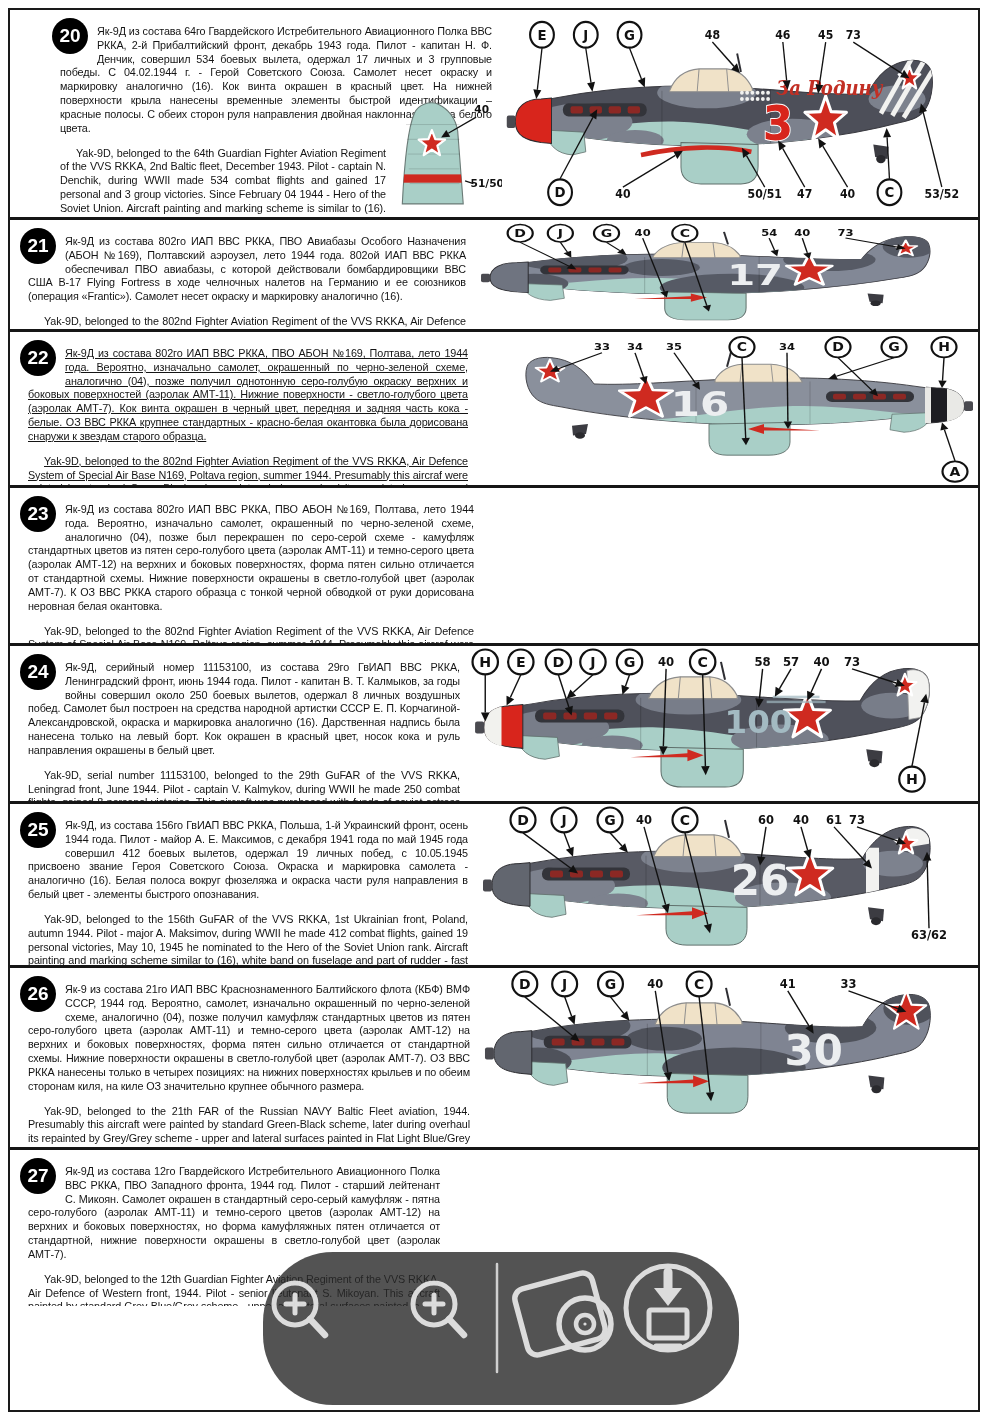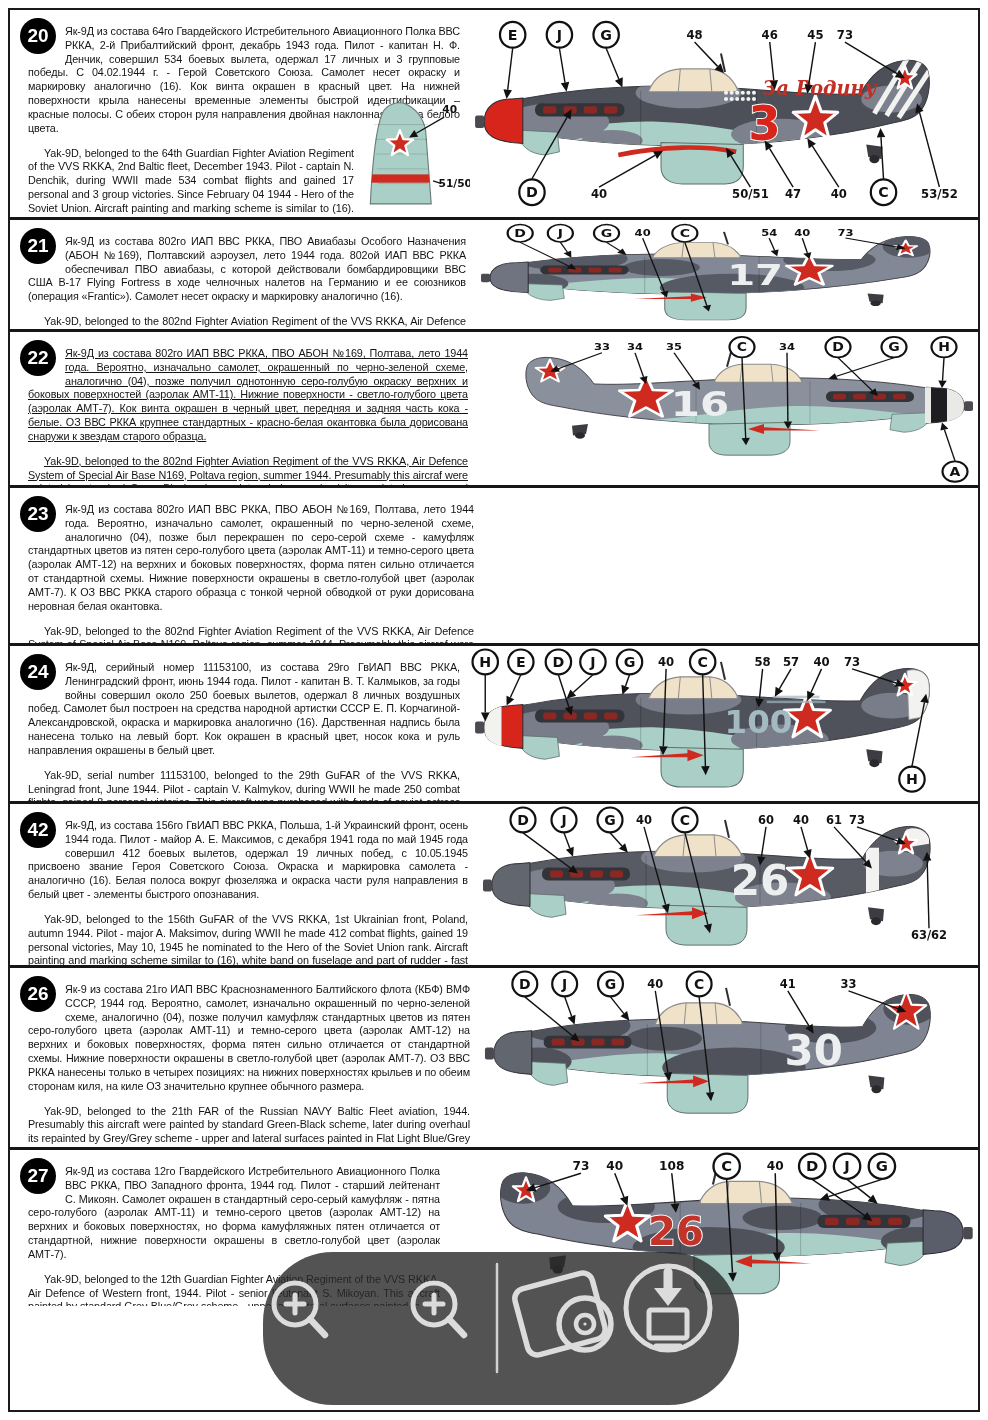--- a/index.html
+++ b/index.html
@@ -15,21 +15,21 @@
   svg.plane{position:absolute;left:0;top:2px;width:100%;height:calc(100% - 4px);}
   svg.fin-detail{position:absolute;right:0px;top:86px;width:120px;height:118px;}
   .overlay{position:absolute;left:263px;top:1252px;width:476px;height:153px;background:rgba(40,40,40,0.8);border-radius:70px;z-index:10;}
   .overlay svg{position:absolute;inset:0;width:100%;height:100%;}
 </style>
 </head>
 <body>
 
 <div class="sheet">
   <main id="sections">
-  <section style="height: 210px;">
+  <section style="height: 210px; padding-left: 32px;">
     <div class="txt" style="width: 460px;">
       <span class="badge">
             <span>20</span>
           </span>
       <p class="ru">Як-9Д из состава 64го Гвардейского Истребительного Авиационного Полка ВВС РККА, 2-й Прибалтийский фронт, декабрь 1943 года. Пилот - капитан Н. Ф. Денчик, совершил 534 боевых вылета, одержал 17 личных и 3 групповые победы. С 04.02.1944 г. - Герой Советского Союза. Самолет несет окраску и маркировку аналогично (16). Кок винта окрашен в красный цвет. На нижней поверхности крыла нанесены временные элементы быстрой идентификации – красные полосы. С обеих сторон руля направления двойная наклонная полоса белого цвета.</p>
       <p class="en" style="margin-right: 114px;">Yak-9D, belonged to the 64th Guardian Fighter Aviation Regiment of the VVS RKKA, 2nd Baltic fleet, December 1943. Pilot - captain N. Denchik, during WWII made 534 combat flights and gained 17 personal and 3 group victories. Since February 04 1944 - Hero of the Soviet Union. Aircraft painting and marking scheme is similar to (16). Spinner painted in Flat Red, on bottom surfaces of wings placed two red stripes - fast recognition signs. On both sides of fin placed white stripes.</p>
     <svg class="fin-detail" viewBox="0 0 130 118">
             <defs>
               <clipPath id="s0f">
                 <path d="M22,112C24,72 28,30 35,14C39,4 52,0 61,4C73,10 80,21 82,33L88,112Z"></path>
@@ -600,21 +600,21 @@
               <circle cx="435" cy="132" r="12.5" fill="#fff" stroke="#111" stroke-width="2.2"></circle>
               <text x="435" y="137" text-anchor="middle" font-family="DejaVu Sans, sans-serif" font-weight="bold" font-size="14" fill="#111">H</text>
             </g>
           </svg>
     </div>
   </section>
 
   <section style="height: 164px;">
     <div class="txt" style="width: 468px;">
       <span class="badge">
-            <span>42</span>
+            <span>25</span>
           </span>
       <p class="ru">Як-9Д, из состава 156го ГвИАП ВВС РККА, Польша, 1-й Украинский фронт, осень 1944 года. Пилот - майор А. Е. Максимов, с декабря 1941 года по май 1945 года совершил 412 боевых вылетов, одержал 19 личных побед, с 10.05.1945 присвоено звание Героя Советского Союза. Окраска и маркировка самолета - аналогично (16). Белая полоса вокруг фюзеляжа и окраска части руля направления в белый цвет - элементы быстрого опознавания.</p>
       <p class="en">Yak-9D, belonged to the 156th GuFAR of  the VVS RKKA, 1st Ukrainian front, Poland, autumn 1944. Pilot - major A. Maksimov, during WWII he made 412 combat flights, gained 19 personal victories, May 10, 1945 he nominated to the Hero of the  Soviet Union rank. Aircraft painting and marking scheme similar to (16), white band on fuselage and part of rudder - fast recognition signs.</p>
     </div>
     <div class="fig">
       <svg class="plane" preserveAspectRatio="none" viewBox="0 0 500 158">
             <defs>
               <clipPath id="p5c">
                 <path d="M18,73C18,60 28,52 44,51L62,48C112,39 180,35 248,39C306,42 348,47 384,45C394,27 408,15 426,13C439,11 449,16 451,24C454,36 451,53 443,62C437,69 427,71 417,73C360,87 282,95 212,95C142,95 72,87 40,79C26,76 18,79 18,73Z"></path>
               </clipPath>
@@ -794,21 +794,21 @@
             </g>
             <g>
               <line x1="370" y1="21" x2="419.5" y2="38.9" stroke="#111" stroke-width="1.4"></line>
               <polygon points="428,42 421.0,35.0 418.1,42.9" fill="#111"></polygon>
               <text x="370" y="18" text-anchor="middle" font-family="DejaVu Sans, sans-serif" font-weight="bold" font-size="11.5" fill="#111">33</text>
             </g>
           </svg>
     </div>
   </section>
 
-  <section style="height: 156px;">
+  <section style="height: 156px; flex-direction: column;">
     <div class="txt" style="width: 440px;">
       <span class="badge">
             <span>27</span>
           </span>
       <p class="ru">Як-9Д  из состава 12го Гвардейского Истребительного Авиационного Полка ВВС РККА, ПВО Западного фронта, 1944 год. Пилот - старший лейтенант С. Микоян. Самолет окрашен в  стандартный серо-серый камуфляж  -  пятна серо-голубого (аэролак АМТ-11) и темно-серого цветов (аэролак АМТ-12) на верхних и боковых поверхностях, но форма камуфляжных пятен отличается от стандартной, нижние поверхности окрашены в светло-голубой цвет (аэролак АМТ-7).</p>
       <p class="en">Yak-9D, belonged to the 12th Guardian Fighter Aviation Regiment of the VVS RKKA, Air Defence of Western front, 1944. Pilot - senior lieutenant S. Mikoyan. This aircraft painted by standard Grey-Blue/Grey scheme -  upper and lateral surfaces painted in Flat Light Blue/Grey colour (AMT-11 enamel) with Flat Dark Grey Black (AMT-12 enamel), but form of camouflage spots is unstandard, bottom surfaces painted in Flat Light Blue (AMT-7 enamel). VVS RKKA insignia 1943-type style - red star with white-red outline placed at standard positions - on bottom surfaces of wings and on both sides of fuselage and fin.</p>
     </div>
     <div class="fig">
       <svg class="plane" preserveAspectRatio="none" viewBox="0 0 500 150">
             <defs>

